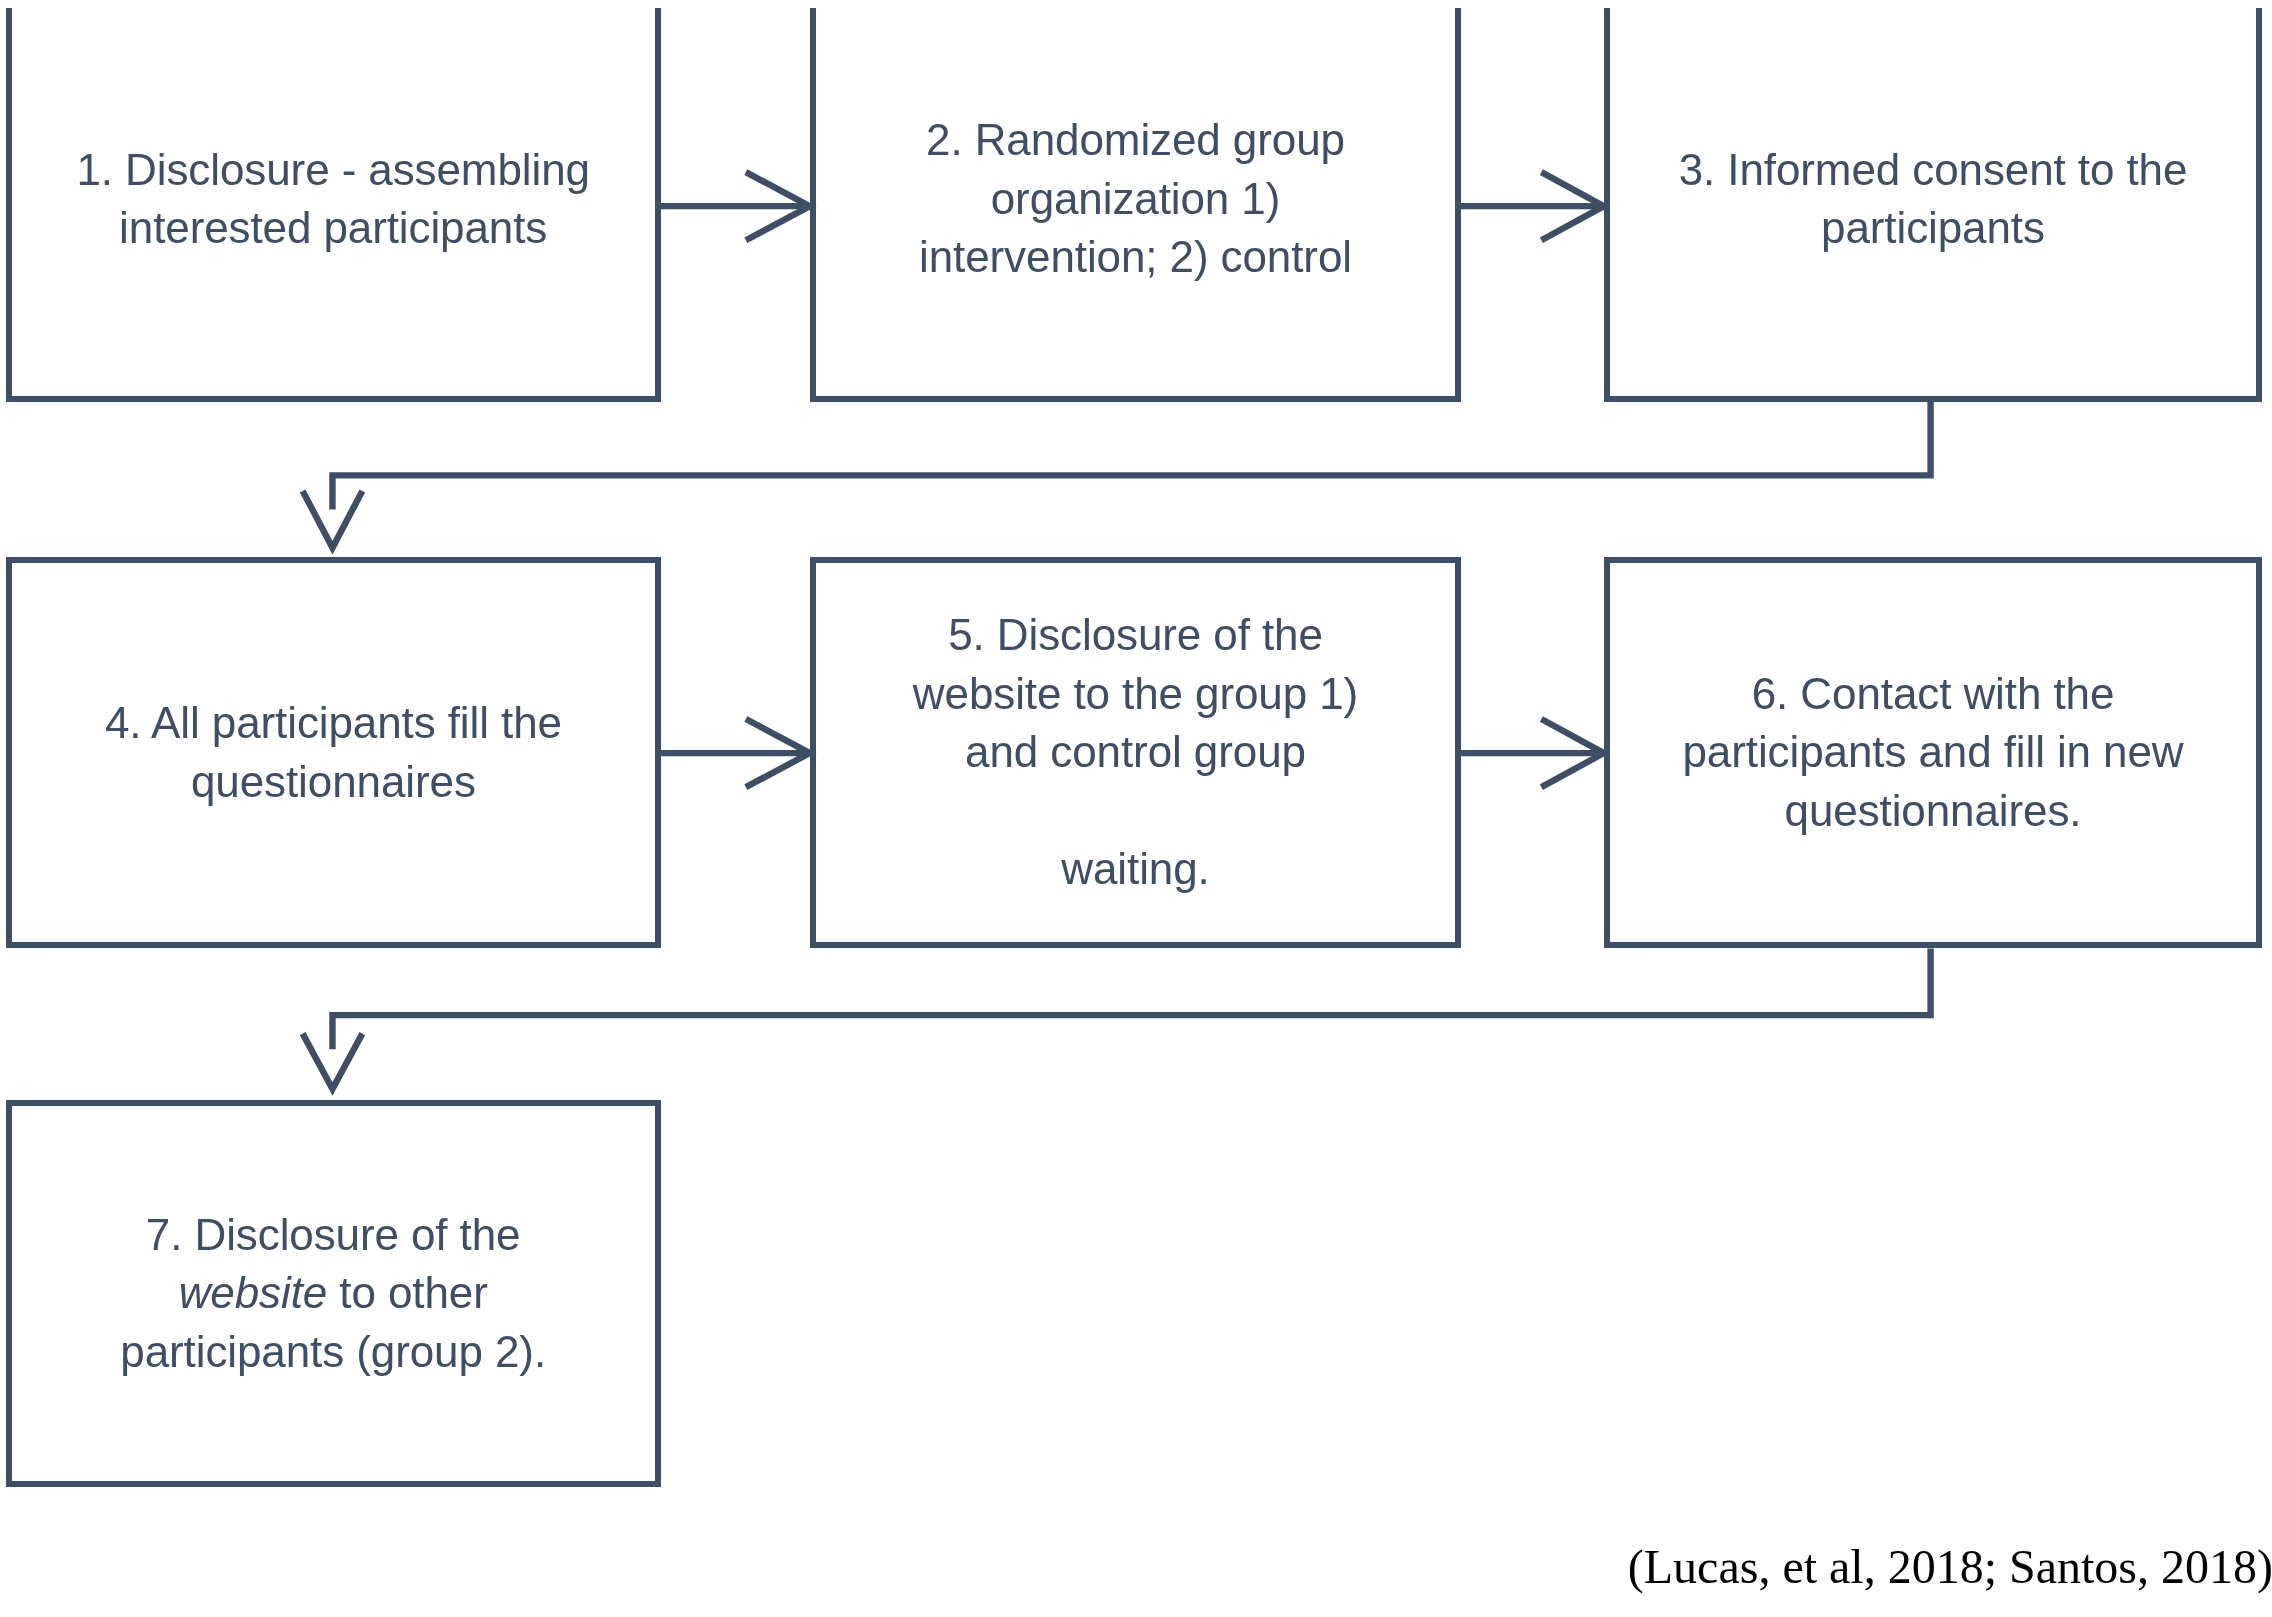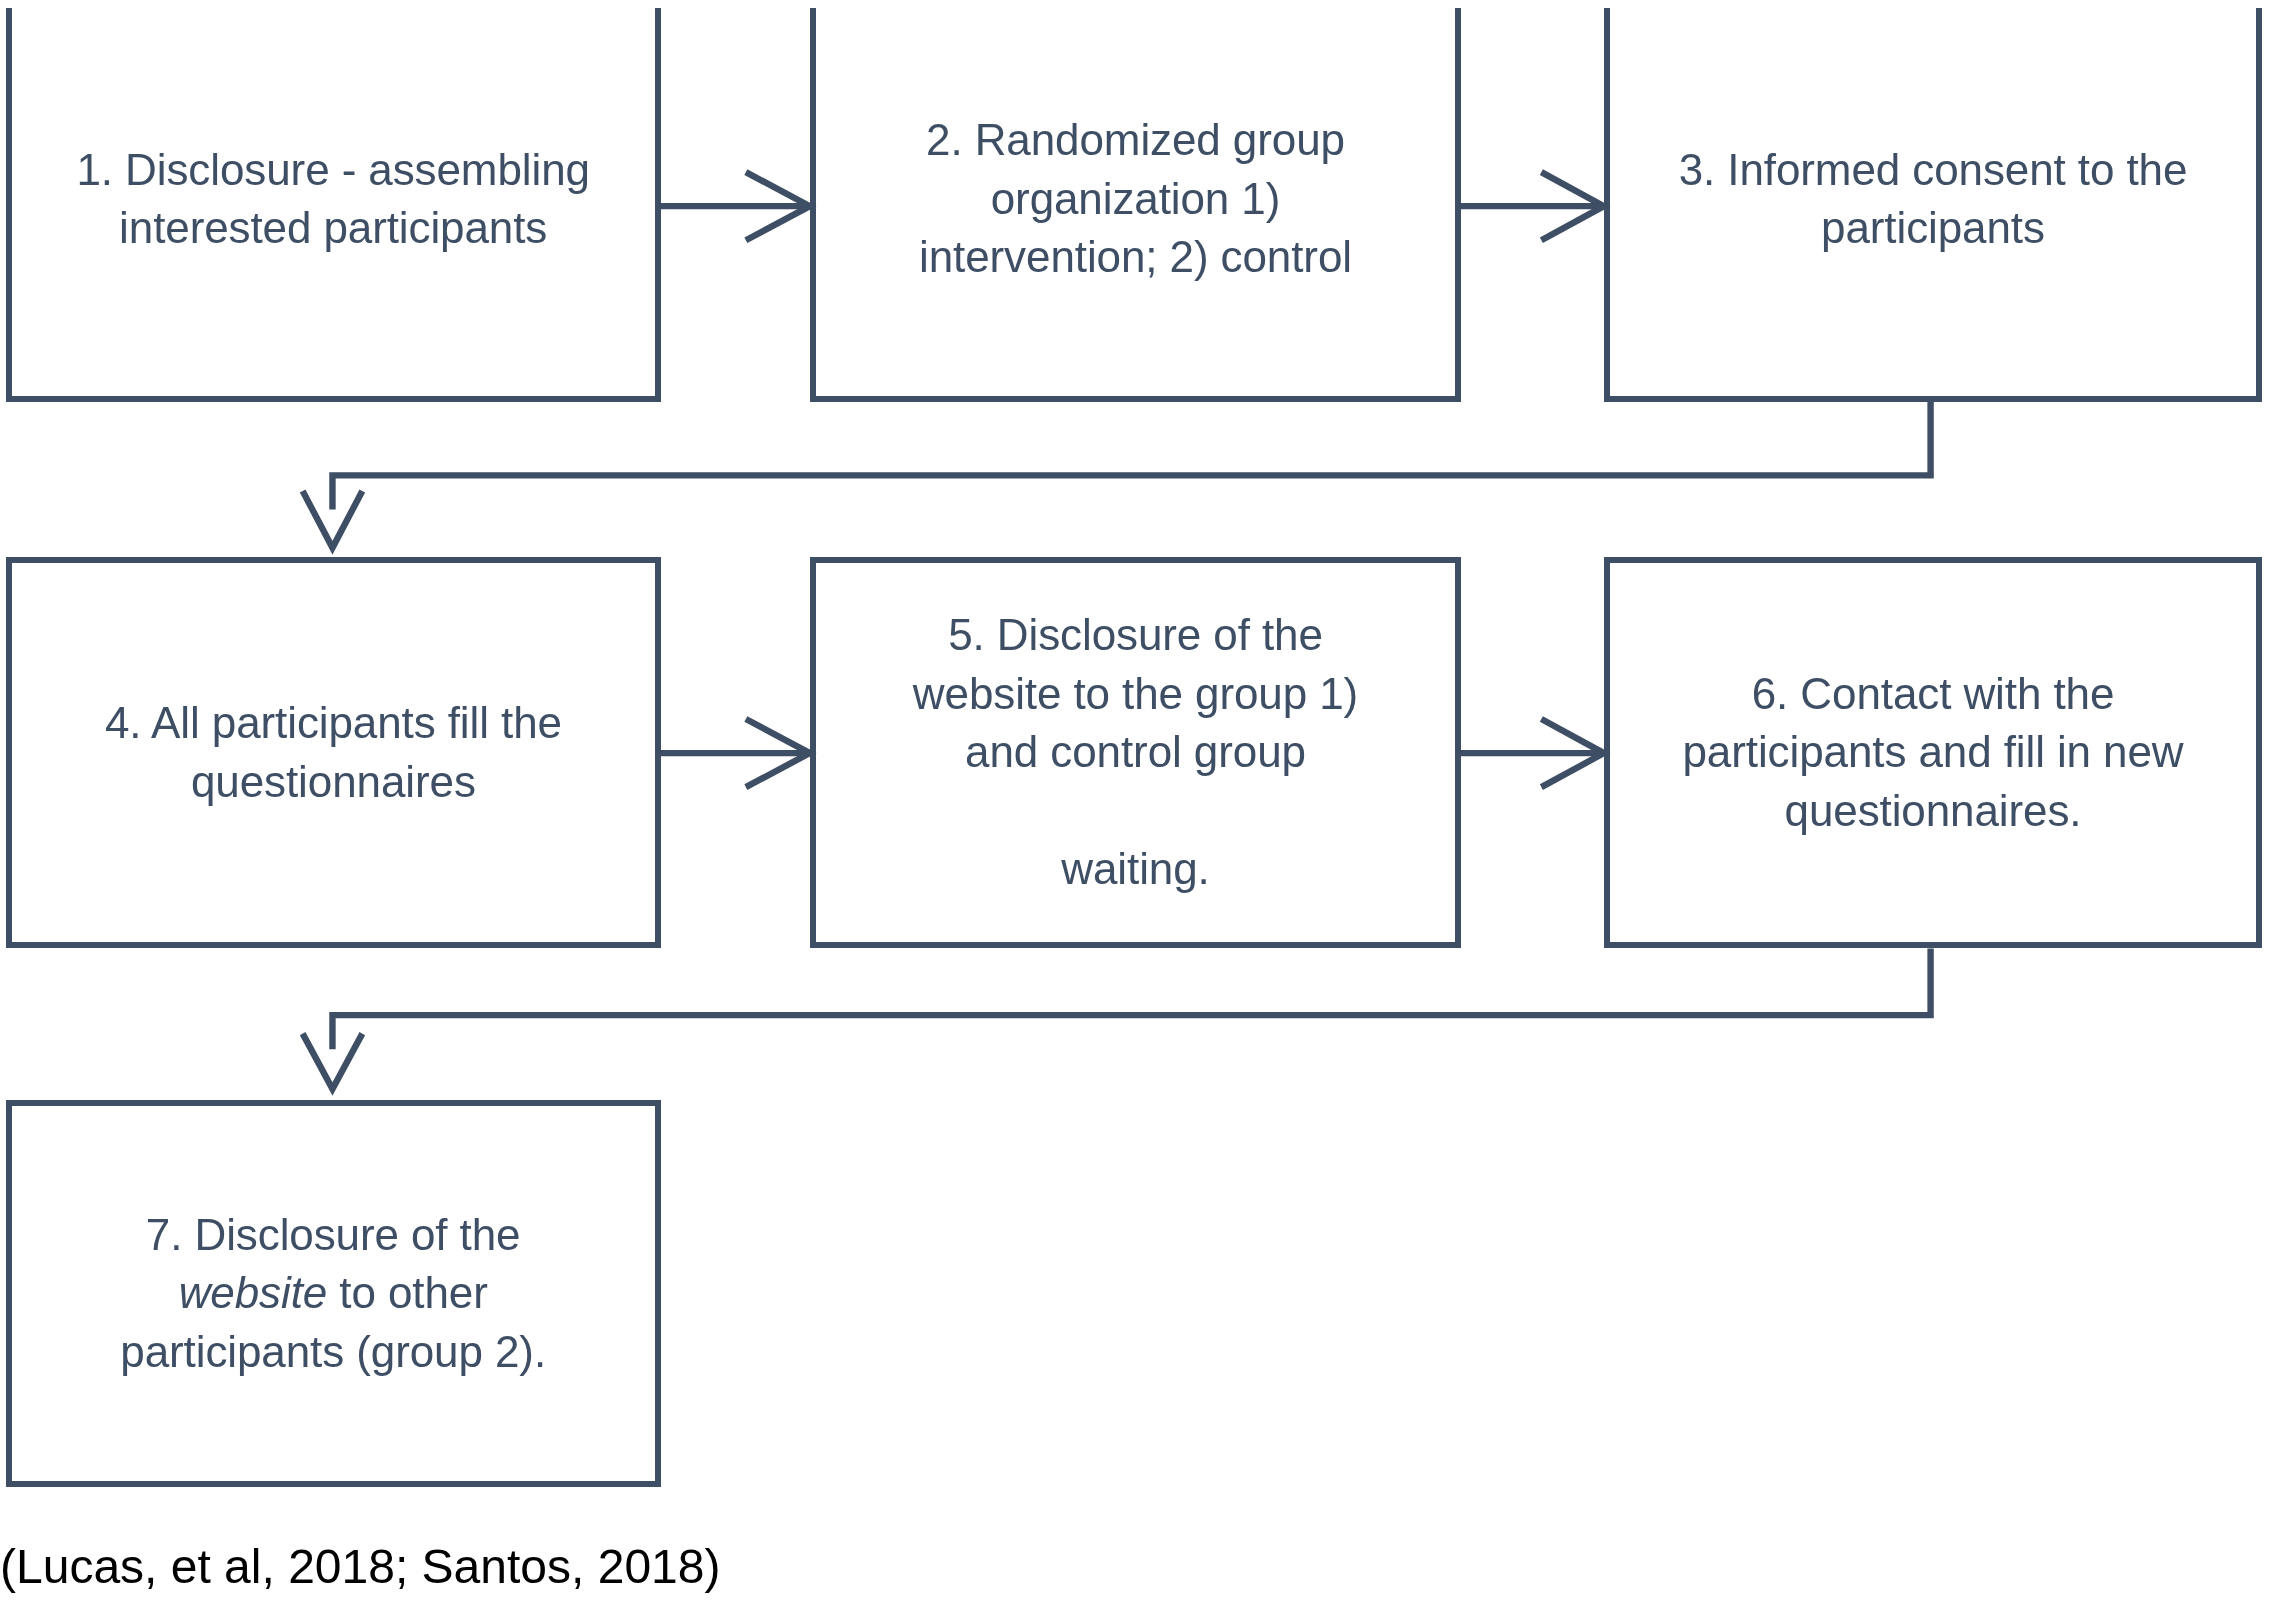--- a/index.html
+++ b/index.html
@@ -45,23 +45,23 @@
     top: 0;
     width: 2273px;
     height: 1618px;
     pointer-events: none;
     overflow: visible;
   }
   .caption {
     position: absolute;
     left: 0;
     width: 2273px;
-    text-align: left;
+    text-align: right;
     color: #000000;
-    font-family: Liberation Sans, sans-serif;
+    font-family: Liberation Serif, serif;
     font-size: 48px;
     line-height: 1.1;
   }
 
   
   #box-1 { left: 5.7px;    top: -11.4px;  width: 655px;  height: 405px; }
   #box-2 { left: 810px; top: -11.4px;  width: 651px;  height: 405px; }
   #box-3 { left: 1604px; top: -11.4px;  width: 658px;  height: 405px; }
 
   #box-4 { left: 5.7px;    top: 549px;  width: 655px;  height: 391px; padding-left: 16px; }

